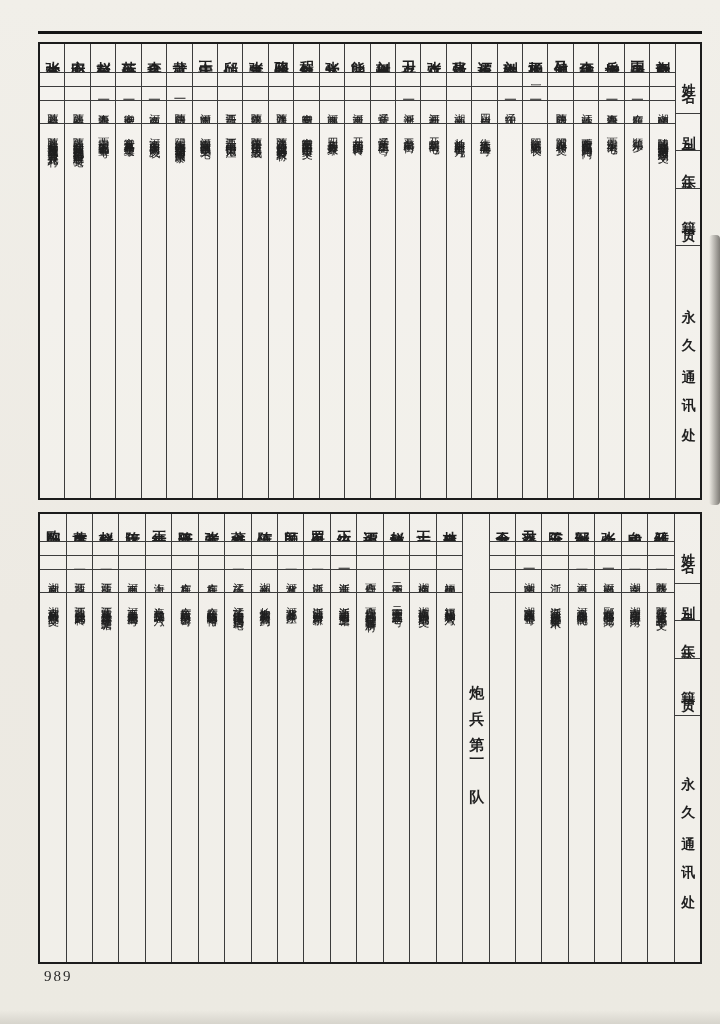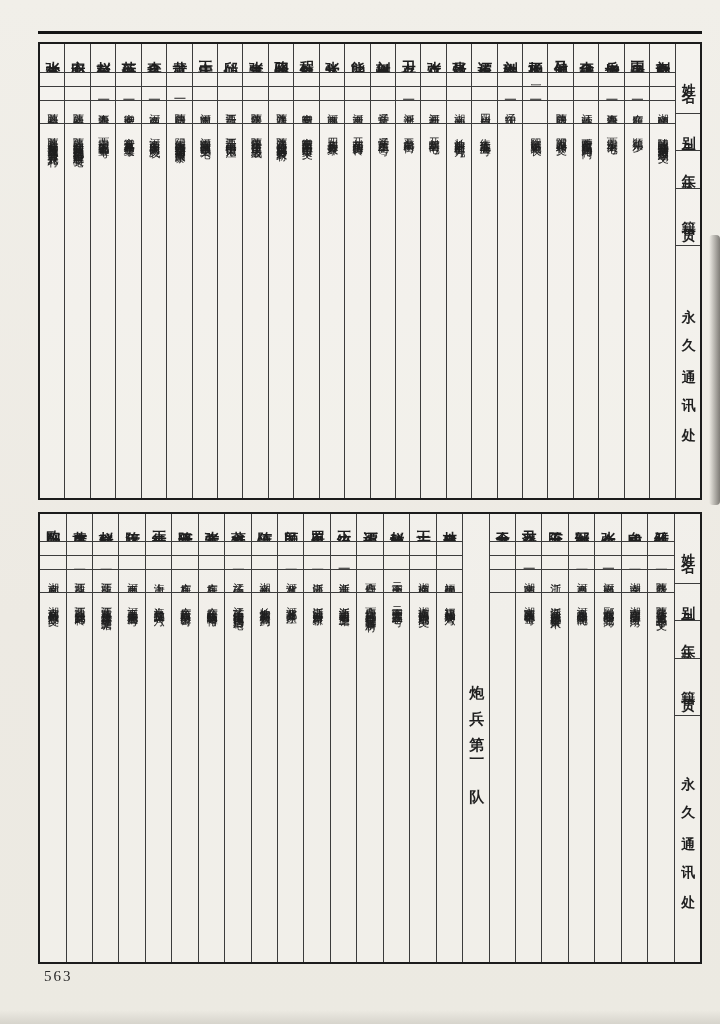--- a/index.html
+++ b/index.html
@@ -945,17 +945,17 @@
         </div>
         <div class="cell h-origin origin">
           <div class="vtext">湖南郴县</div>
         </div>
         <div class="cell h-addr address">
           <div class="vtext">湖南郴县栖凤渡邮交</div>
         </div>
       </div>
     </div>
 
-  <div class="page-number">563</div>
+  <div class="page-number">989</div>
 
   <div class="scan-smudge-right"></div>
   <div class="scan-shade-bottom"></div>
 </div>
 
 </body></html>

